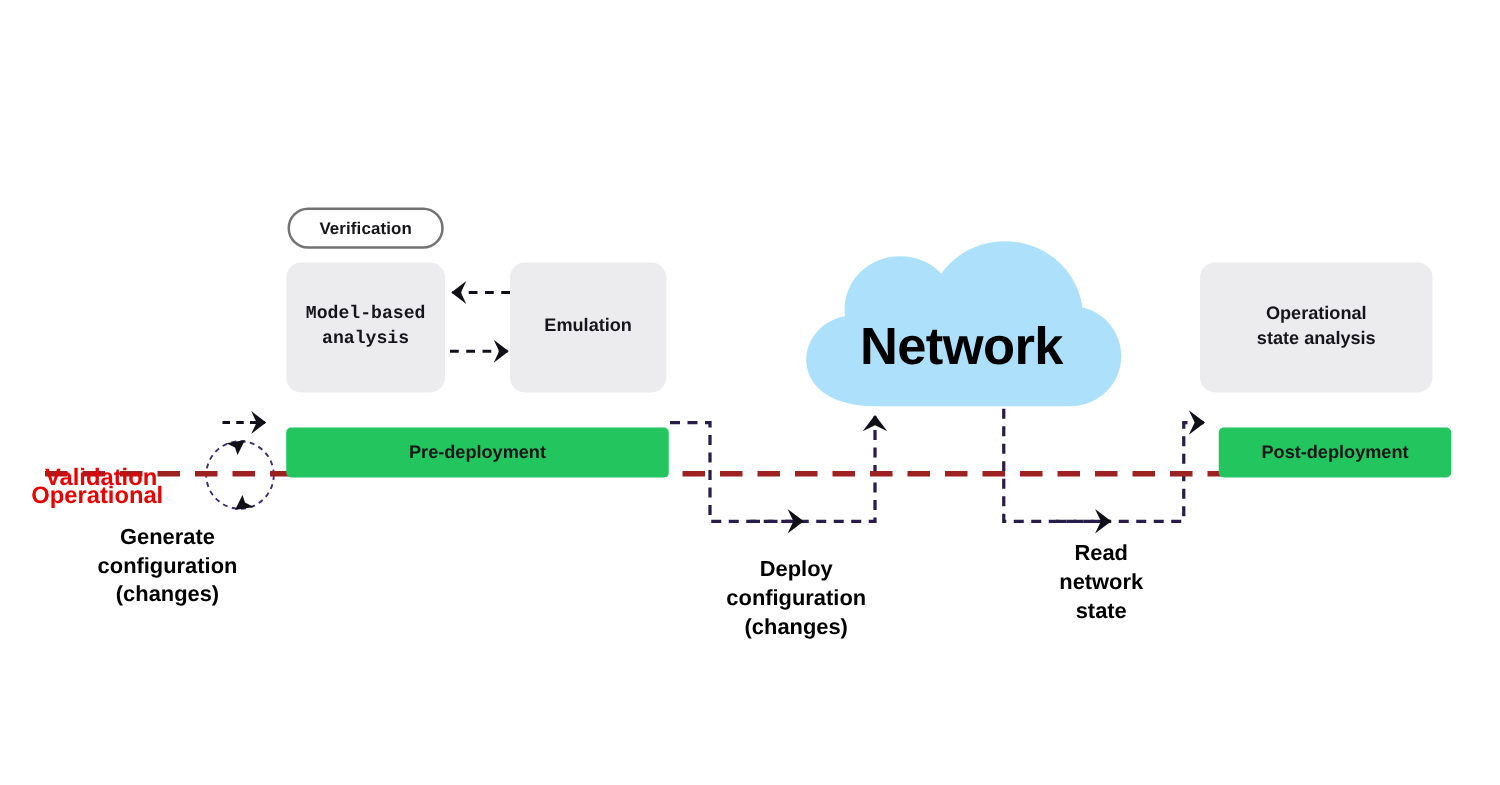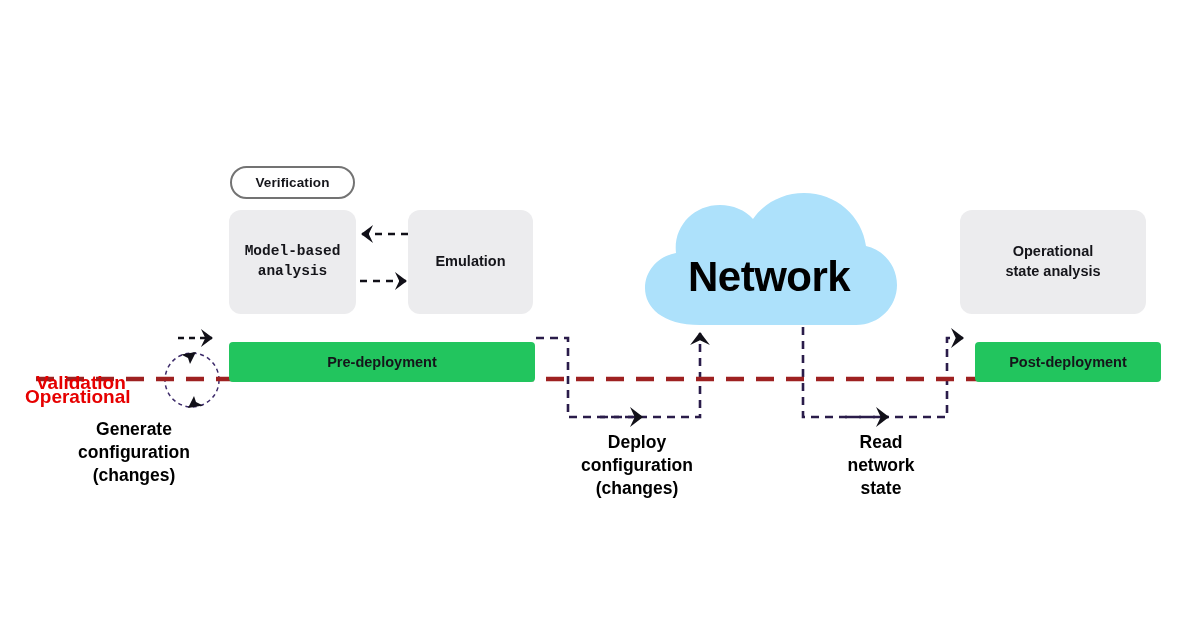--- a/index.html
+++ b/index.html
@@ -194,21 +194,21 @@
   <div class="cloud-label" style="left:688px; top:253px;">Network</div>
 
   <div class="redlabel" style="left:36px; top:334px;margin-top:38px;">Validation</div>
 
   <div class="redlabel" style="left:25px; top:386px;">Operational</div>
 
   <div class="caption" style="left:44px; top:418px; width:180px;">Generate
 configuration
 (changes)</div>
 
-  <div class="caption" style="left:547px; top:431px; width:180px;">Deploy
+  <div class="caption" style="left:547px; top:444px; width:180px;">Deploy
 configuration
 (changes)</div>
 
   <div class="caption" style="left:810px; top:431px; width:142px;">Read
 network
 state</div>
 
 </div>
 
 </body></html>

